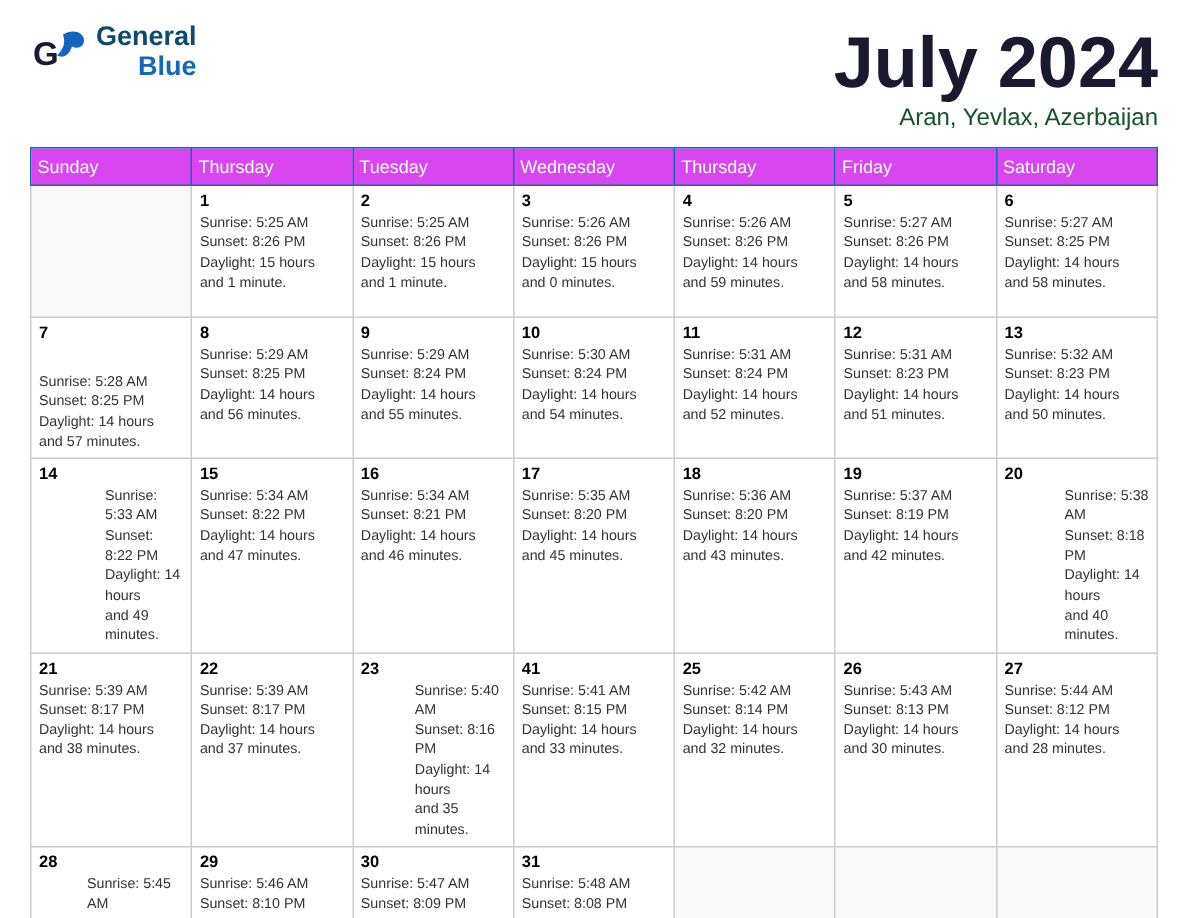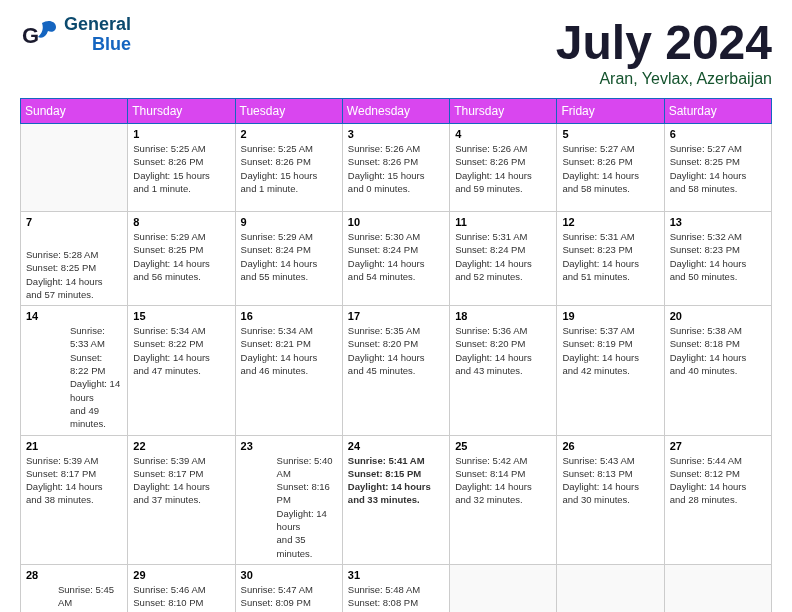--- a/index.html
+++ b/index.html
@@ -268,21 +268,21 @@
           </td>
           <td>
             <span class="day-num">19</span>
             <div class="day-info" style="white-space: pre-line;">Sunrise: 5:37 AM
 Sunset: 8:19 PM
 Daylight: 14 hours
 and 42 minutes.</div>
           </td>
           <td>
             <span class="day-num">20</span>
-            <div class="day-info" style="white-space: pre-line;">Sunrise: 5:38 AM
+            <div class="day-info" style="white-space: pre-line; margin-left: 40px;">Sunrise: 5:38 AM
 Sunset: 8:18 PM
 Daylight: 14 hours
 and 40 minutes.</div>
           </td>
         </tr>
         <tr>
           <td>
             <span class="day-num">21</span>
             <div class="day-info" style="white-space: pre-line;">Sunrise: 5:39 AM
 Sunset: 8:17 PM
@@ -297,22 +297,22 @@
 and 37 minutes.</div>
           </td>
           <td>
             <span class="day-num">23</span>
             <div class="day-info" style="white-space: pre-line; margin-left: 36px;">Sunrise: 5:40 AM
 Sunset: 8:16 PM
 Daylight: 14 hours
 and 35 minutes.</div>
           </td>
           <td>
-            <span class="day-num">24</span>
-            <div class="day-info" style="white-space: pre-line; font-weight: bold;">Sunrise: 5:41 AM
+            <span class="day-num">41</span>
+            <div class="day-info" style="white-space: pre-line;">Sunrise: 5:41 AM
 Sunset: 8:15 PM
 Daylight: 14 hours
 and 33 minutes.</div>
           </td>
           <td>
             <span class="day-num">25</span>
             <div class="day-info" style="white-space: pre-line;">Sunrise: 5:42 AM
 Sunset: 8:14 PM
 Daylight: 14 hours
 and 32 minutes.</div>

